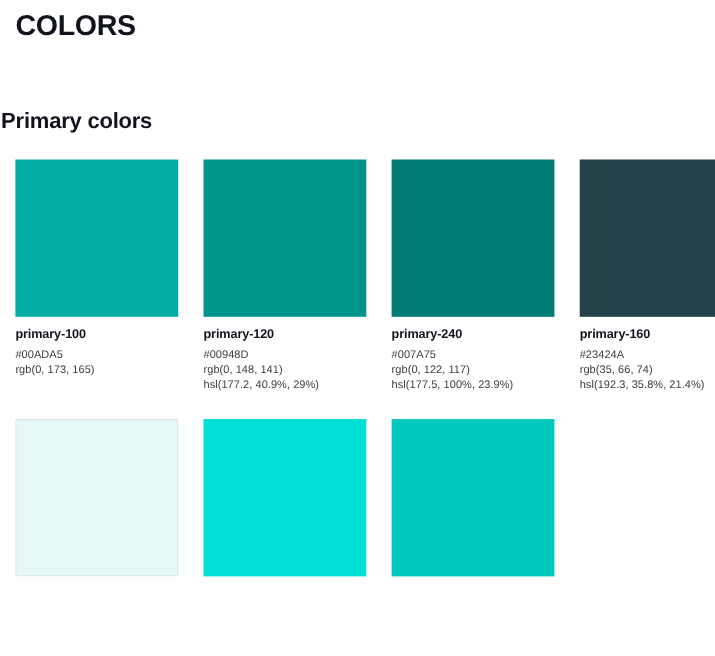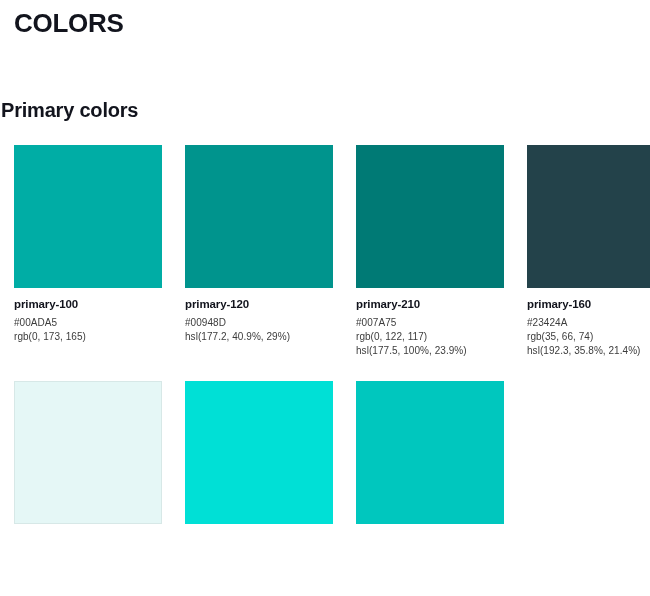--- a/index.html
+++ b/index.html
@@ -97,27 +97,28 @@
         <div>#00ADA5</div>
         <div>rgb(0, 173, 165)</div>
       </div>
     </div>
 
     <div class="swatch-card">
       <div class="swatch-chip" style="background-color: rgb(0, 148, 141);"></div>
       <div class="swatch-name">primary-120</div>
       <div class="swatch-meta">
         <div>#00948D</div>
+        <div>rgb(0, 148, 141)</div>
         <div>hsl(177.2, 40.9%, 29%)</div>
       </div>
     </div>
 
     <div class="swatch-card">
       <div class="swatch-chip" style="background-color: rgb(0, 122, 117);"></div>
-      <div class="swatch-name">primary-210</div>
+      <div class="swatch-name">primary-240</div>
       <div class="swatch-meta">
         <div>#007A75</div>
         <div>rgb(0, 122, 117)</div>
         <div>hsl(177.5, 100%, 23.9%)</div>
       </div>
     </div>
 
     <div class="swatch-card">
       <div class="swatch-chip" style="background-color: rgb(35, 66, 74);"></div>
       <div class="swatch-name">primary-160</div>

